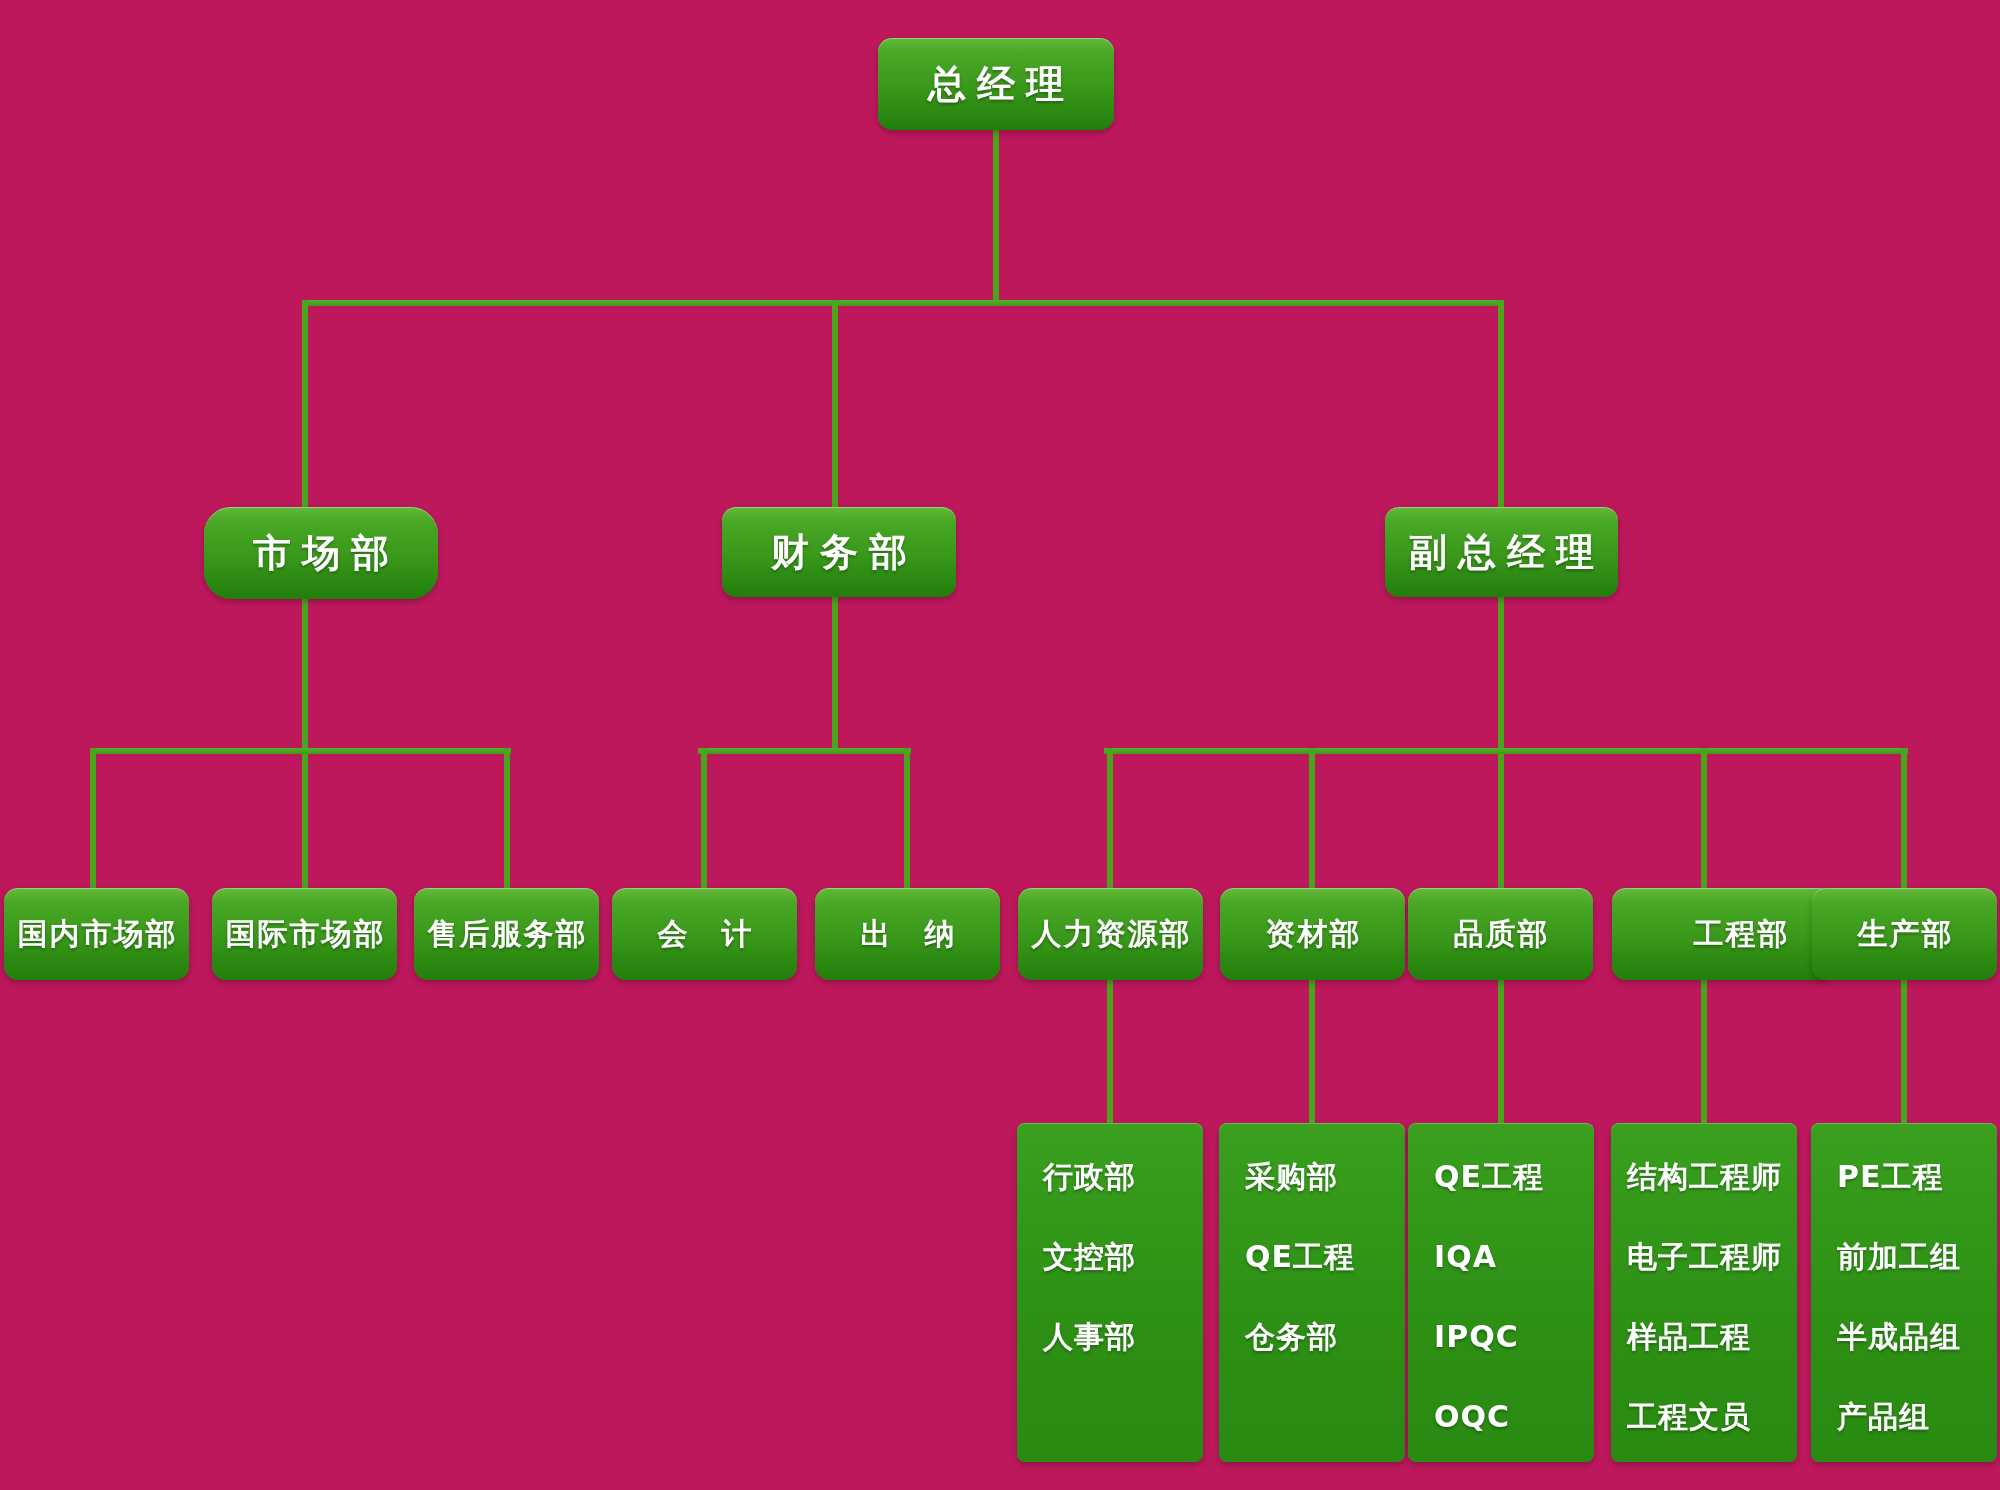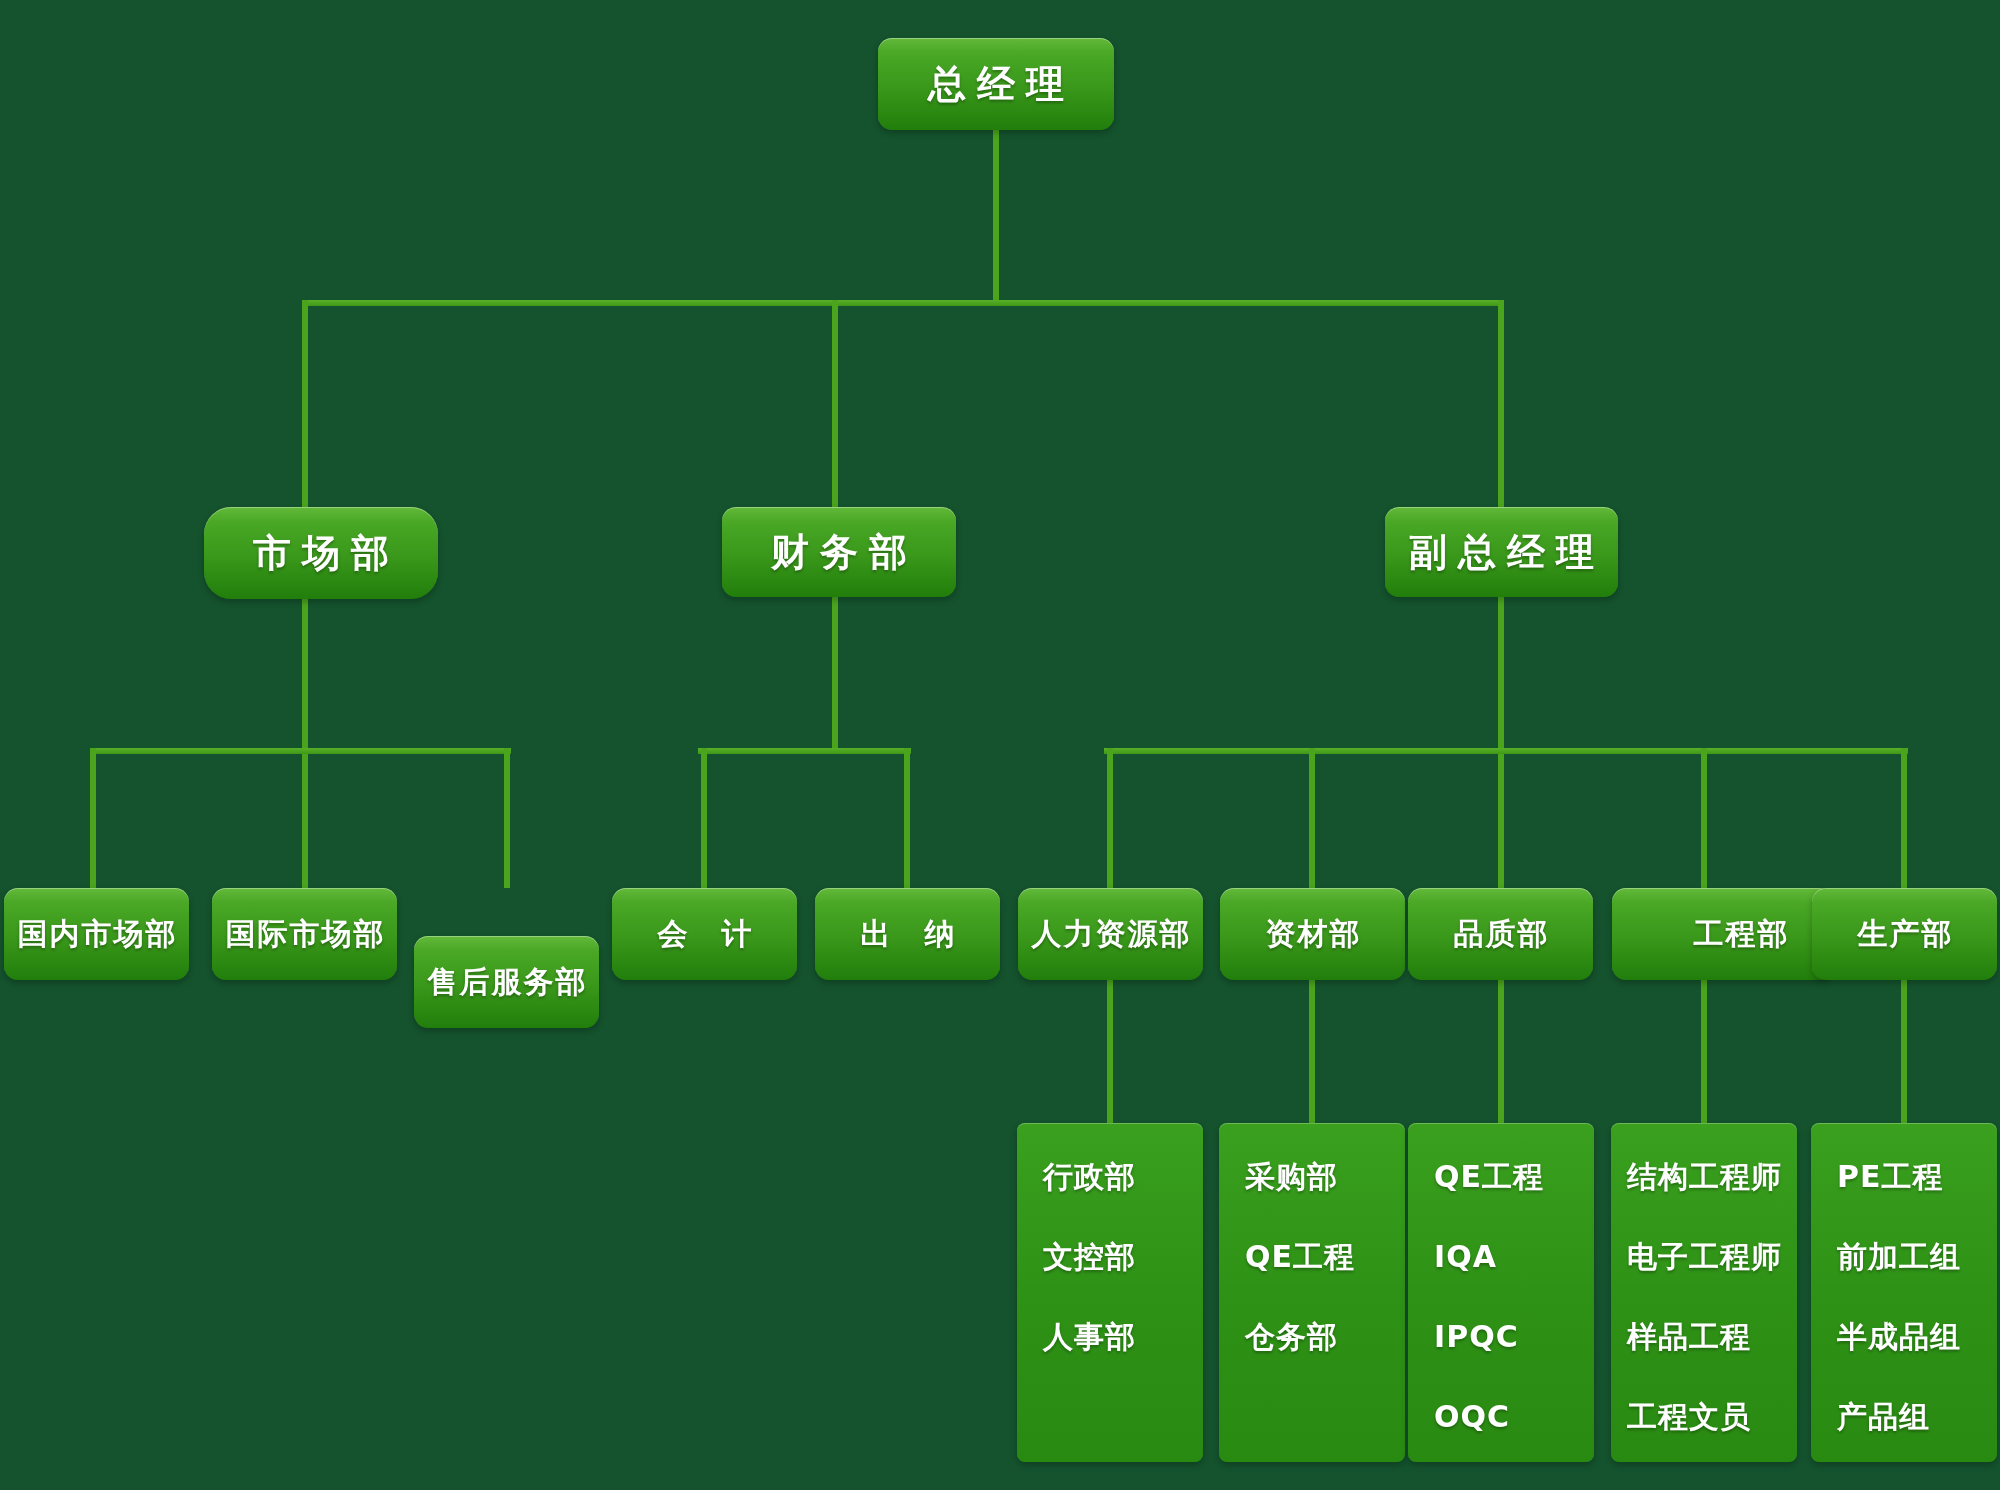--- a/index.html
+++ b/index.html
@@ -1,19 +1,19 @@
 <!DOCTYPE html>
 <html><head>
 <meta charset="utf-8">
 <style>
   html,body{margin:0;padding:0;background:#ffffff;}
   #stage{
     position:relative;
     width:2000px;height:1490px;
-    background:#14532d;
+    background:#be185d;
     overflow:hidden;
     font-family:"DejaVu Sans",sans-serif;
     font-weight:bold;
     color:#ffffff;
   }
   
   .edge{position:absolute;background:#4aa41c;}
   .edge.v{width:6px;}
   .edge.h{height:6px;background:linear-gradient(180deg,#57b026,#3f9718);}
   .e1 {left:993px;top:130px;height:176px;}
@@ -52,21 +52,21 @@
   }
   .lvl1,.lvl2{font-size:38px;letter-spacing:11px;text-indent:11px;}
   .lvl3{font-size:30px;letter-spacing:2px;text-indent:2px;}
   .n-gm       {left:878px; top:38px; width:236px;height:92px;}
   .n-marketing{left:204px; top:507px;width:234px;height:92px;border-radius:27px;}
   .n-finance  {left:722px; top:507px;width:234px;height:90px;}
   .n-deputy   {left:1385px;top:507px;width:233px;height:90px;}
   .row3{top:888px;width:185px;height:92px;}
   .n-domestic {left:4px;}
   .n-intl     {left:212px;}
-  .n-after    {left:414px;margin-top:48px;}
+  .n-after    {left:414px;}
   .n-acct     {left:612px;}
   .n-cash     {left:815px;}
   .n-hr       {left:1018px;}
   .n-mat      {left:1220px;}
   .n-qual     {left:1408px;}
   .n-eng      {left:1612px;padding-left:36px;}
   .n-prod     {left:1812px;}
   
   .tall{
     position:absolute;

